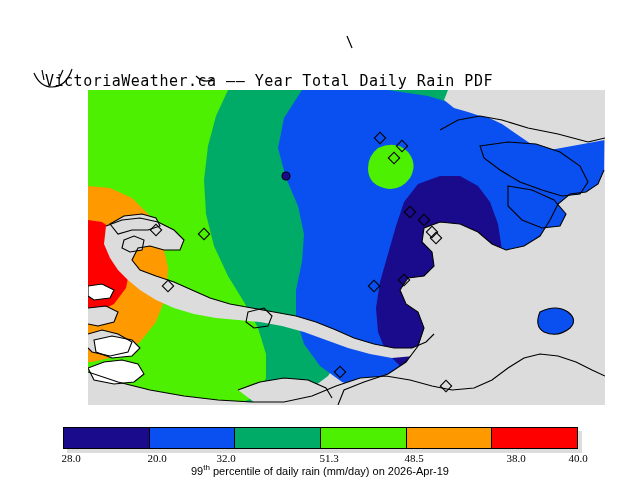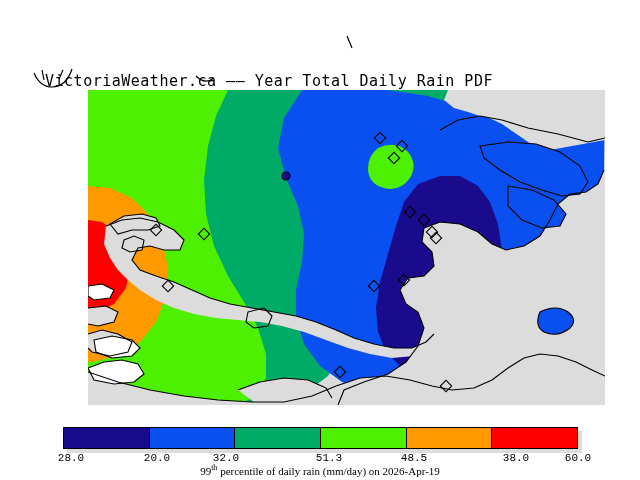--- a/index.html
+++ b/index.html
@@ -39,27 +39,27 @@
   .cbar{
     position:absolute;left:0;top:0;width:515px;height:22px;
     display:flex;border:1px solid #000;box-sizing:border-box;
   }
   .cbar .seg{flex:1 1 0;height:100%;border-right:1px solid #000;box-sizing:border-box;}
   .cbar .seg:last-child{border-right:none;}
 
   .ticks{position:absolute;left:0;top:452px;width:640px;height:14px;}
   .tick{
     position:absolute;top:0;
-    font-family:Liberation Mono, monospace;
+    font-family:Liberation Serif, serif;
     font-size:11px;color:#000;transform:translateX(-50%);
     white-space:nowrap;
   }
   .caption{
     position:absolute;left:0;top:463px;width:640px;text-align:center;
-    font-family:Liberation Serif, serif;
+    font-family:Liberation Sans, sans-serif;
     font-size:11px;color:#000;white-space:nowrap;
   }
   .caption sup{font-size:8px;vertical-align:super;}
 </style>
 </head>
 <body>
 
 <div id="root">
 
   <div class="title">VictoriaWeather.ca —— Year Total Daily Rain PDF</div>
@@ -212,20 +212,20 @@
     </div>
   </div>
 
   <div class="ticks">
     <div class="tick" style="left:71px">28.0</div>
     <div class="tick" style="left:157px">20.0</div>
     <div class="tick" style="left:226px">32.0</div>
     <div class="tick" style="left:329px">51.3</div>
     <div class="tick" style="left:414px">48.5</div>
     <div class="tick" style="left:516px">38.0</div>
-    <div class="tick" style="left:578px">60.0</div>
+    <div class="tick" style="left:578px">40.0</div>
   </div>
 
   <div class="caption">
     <span>99</span><sup>th</sup><span> percentile of daily rain (mm/day) on 2026-Apr-19</span>
   </div>
 
 </div>
 
 </body></html>

